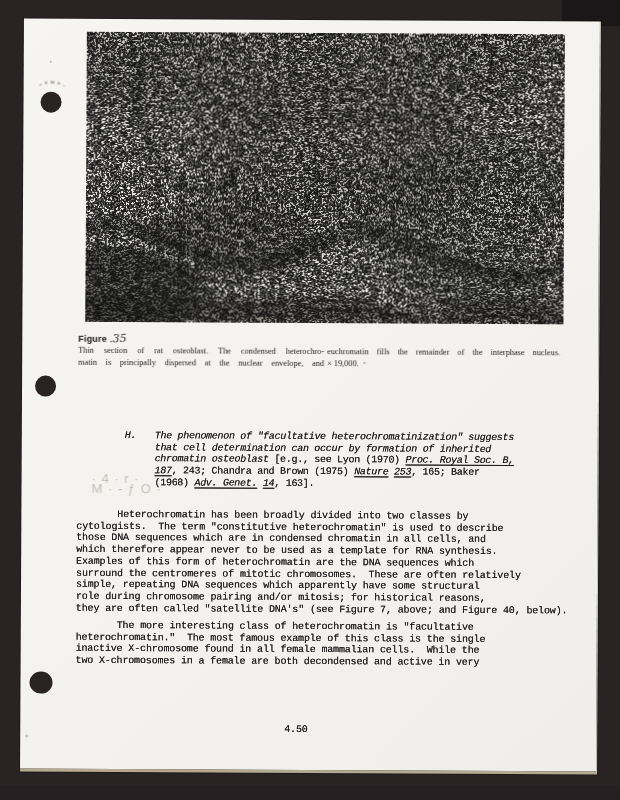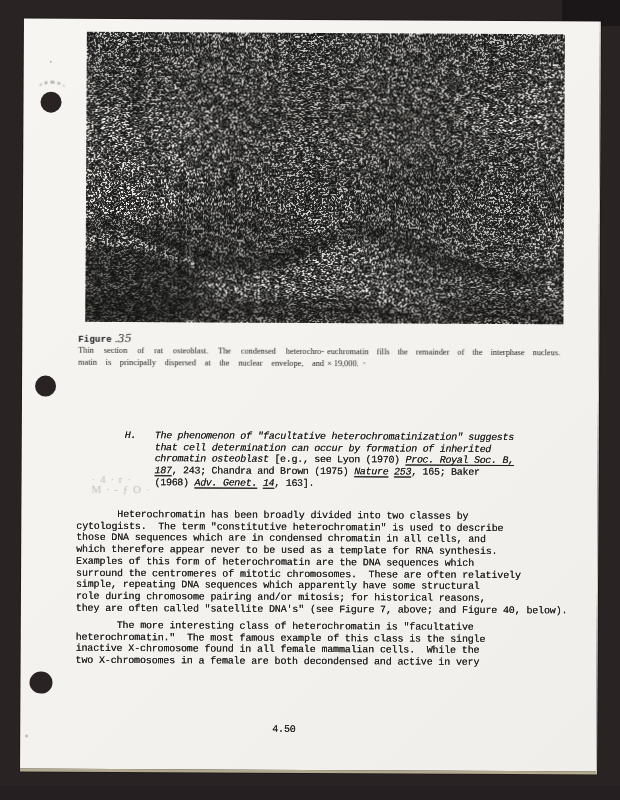--- a/index.html
+++ b/index.html
@@ -41,21 +41,21 @@
   .micrograph{
     position:absolute;left:63px;top:13px;width:478px;height:290px;margin:0;
     overflow:hidden;background:#e9e7e2;
   }
   .micrograph svg{display:block;}
 
   
   .figure-caption{position:absolute;left:56px;top:309px;width:482px;color:#1b1b1b;}
   .fig-title{height:13px;}
   .fig-label{
-    font-family:Liberation Mono, monospace;font-weight:bold;font-size:9px;
+    font-family:Liberation Sans, sans-serif;font-weight:bold;font-size:9px;
     letter-spacing:.2px;color:#141414;margin-top:32px;
   }
   .fig-number{
     display:inline-block;font-family:"DejaVu Serif", serif;font-style:italic;
     font-size:11px;color:#2e2e2e;transform:rotate(-2deg);margin-left:2px;
   }
   .cap-cols{display:flex;margin-top:4px;}
   .cap-col{font-family:"Liberation Serif", serif;font-size:8.3px;line-height:12px;color:#1d1d1d;}
   .cap-col.left{width:246px;margin-right:3px;}
   .cap-col.right{width:233px;}
@@ -75,24 +75,24 @@
   .rich-line{white-space:pre;}
   .st-i{font-style:italic;}
   .st-u{text-decoration:underline;text-underline-offset:2px;font-style:italic;}
 
   .para{position:absolute;left:55px;white-space:pre;}
   .para.p1t{top:490px;}
   .para.p2t{top:601px;}
 
   .marginalia{
     position:absolute;left:70px;top:455px;
-    font-family:Liberation Serif, serif;font-size:11px;line-height:10px;
+    font-family:Liberation Sans, sans-serif;font-size:13px;line-height:10px;
     color:#c3bfb6;filter:blur(.4px);letter-spacing:1px;
   }
-  .page-number{position:absolute;left:252px;top:704px;text-align:center;}
+  .page-number{position:absolute;left:264px;top:704px;text-align:center;}
 </style>
 </head>
 <body>
 
 <div class="scene">
   <div class="corner-shade"></div>
   <div class="edge-shade"></div>
 
   <div class="page">
 

